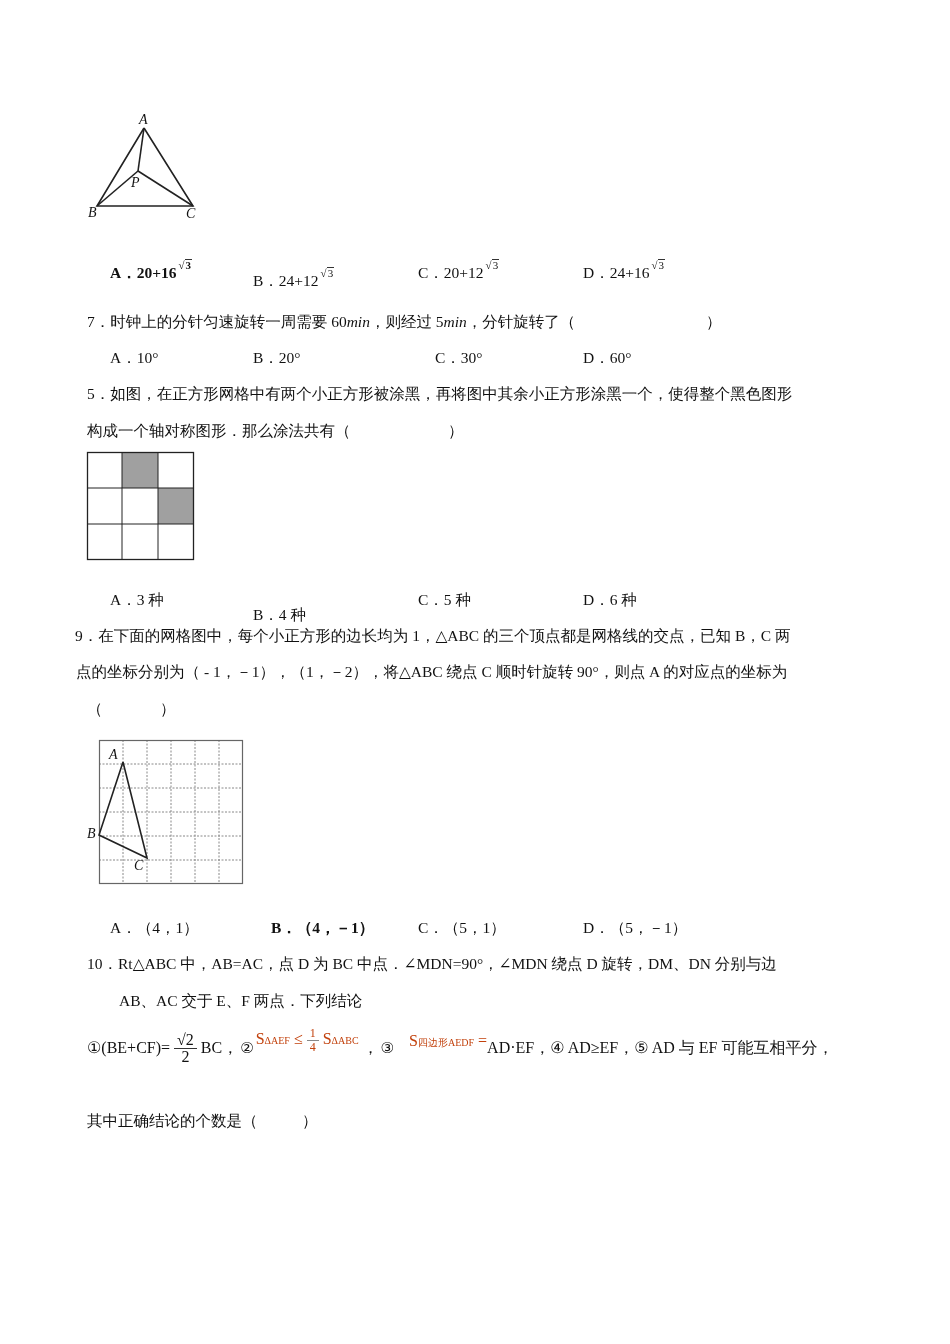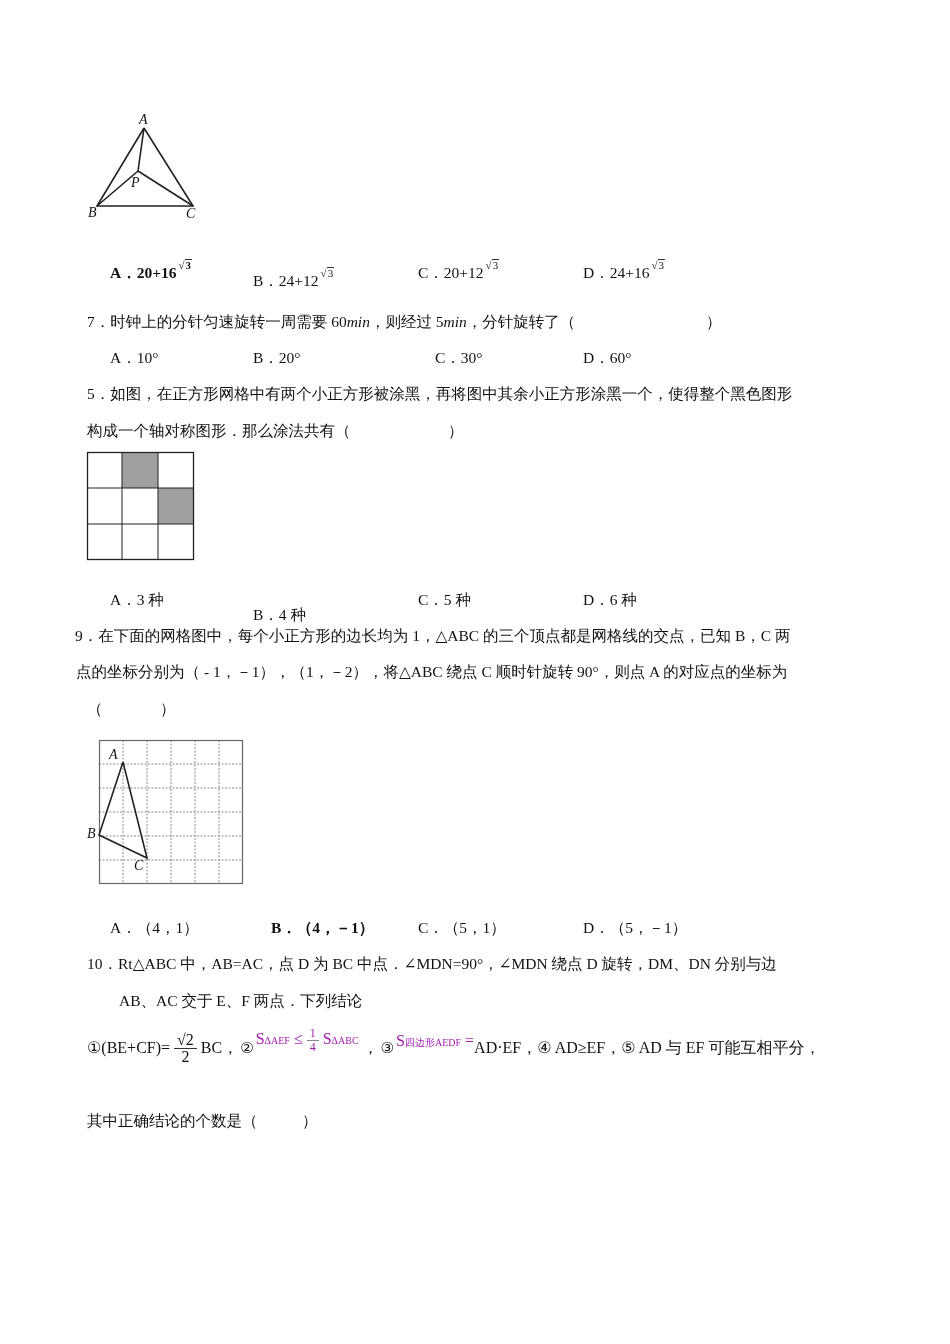--- a/index.html
+++ b/index.html
@@ -3,21 +3,21 @@
 <meta charset="utf-8">
 <style>
   html, body { margin:0; padding:0; background:#ffffff; }
   body { width:950px; height:1344px; position:relative; overflow:hidden;
          font-family:"Liberation Serif","DejaVu Serif",serif; color:#111; }
   .abs { position:absolute; white-space:nowrap; }
   .txt { font-size:15.5px; line-height:20px; }
   .opt { position:absolute; font-size:15.5px; line-height:20px; white-space:nowrap; }
   .sup { position:relative; top:-9px; font-size:11px; margin-left:2px; }
   .sqrt { display:inline-block; border-top:1px solid #333; padding:0 1px; line-height:11px;}
-  .gray { color:#a21caf; }
+  .gray { color:#c2410c; }
   .small { font-size:10px; }
   .frac { display:inline-block; vertical-align:middle; text-align:center; line-height:16px; }
   .frac .num { display:block; border-bottom:1px solid #333; padding:0 3px; }
   .frac .den { display:block; padding:0 3px; }
   .circ { font-family:"DejaVu Sans",sans-serif; font-size:15px; }
   svg { position:absolute; overflow:visible; }
 </style>
 </head>
 <body>
 
@@ -118,21 +118,21 @@
     <span>S</span><span class="small">ΔAEF</span>
     <span>≤</span>
     <span class="frac" style="font-size:12px;line-height:13px;">
       <span class="num" style="border-bottom-color:#888;">1</span>
       <span class="den">4</span>
     </span>
     <span>S</span><span class="small">ΔABC</span>
   </span>
   <span style="margin-left:4px;">，</span>
   <span class="circ" style="margin-left:2px;">③</span>
-  <span class="gray" style="position:relative;top:-6px;margin-left:2px;text-align:right;">
+  <span class="gray" style="position:relative;top:-6px;margin-left:15px;text-align:right;">
     <span>S</span><span class="small">四边形AEDF</span>
     <span>=</span>
   </span>
   <span>AD·EF，</span>
   <span>④ AD≥EF，</span>
   <span>⑤ AD 与 EF 可能互相平分，</span>
 </div>
 
 <div class="abs txt" style="left:87px;top:1111px;">其中正确结论的个数是（</div>
 <span class="abs txt" style="left:302px;top:1111px;">）</span>

